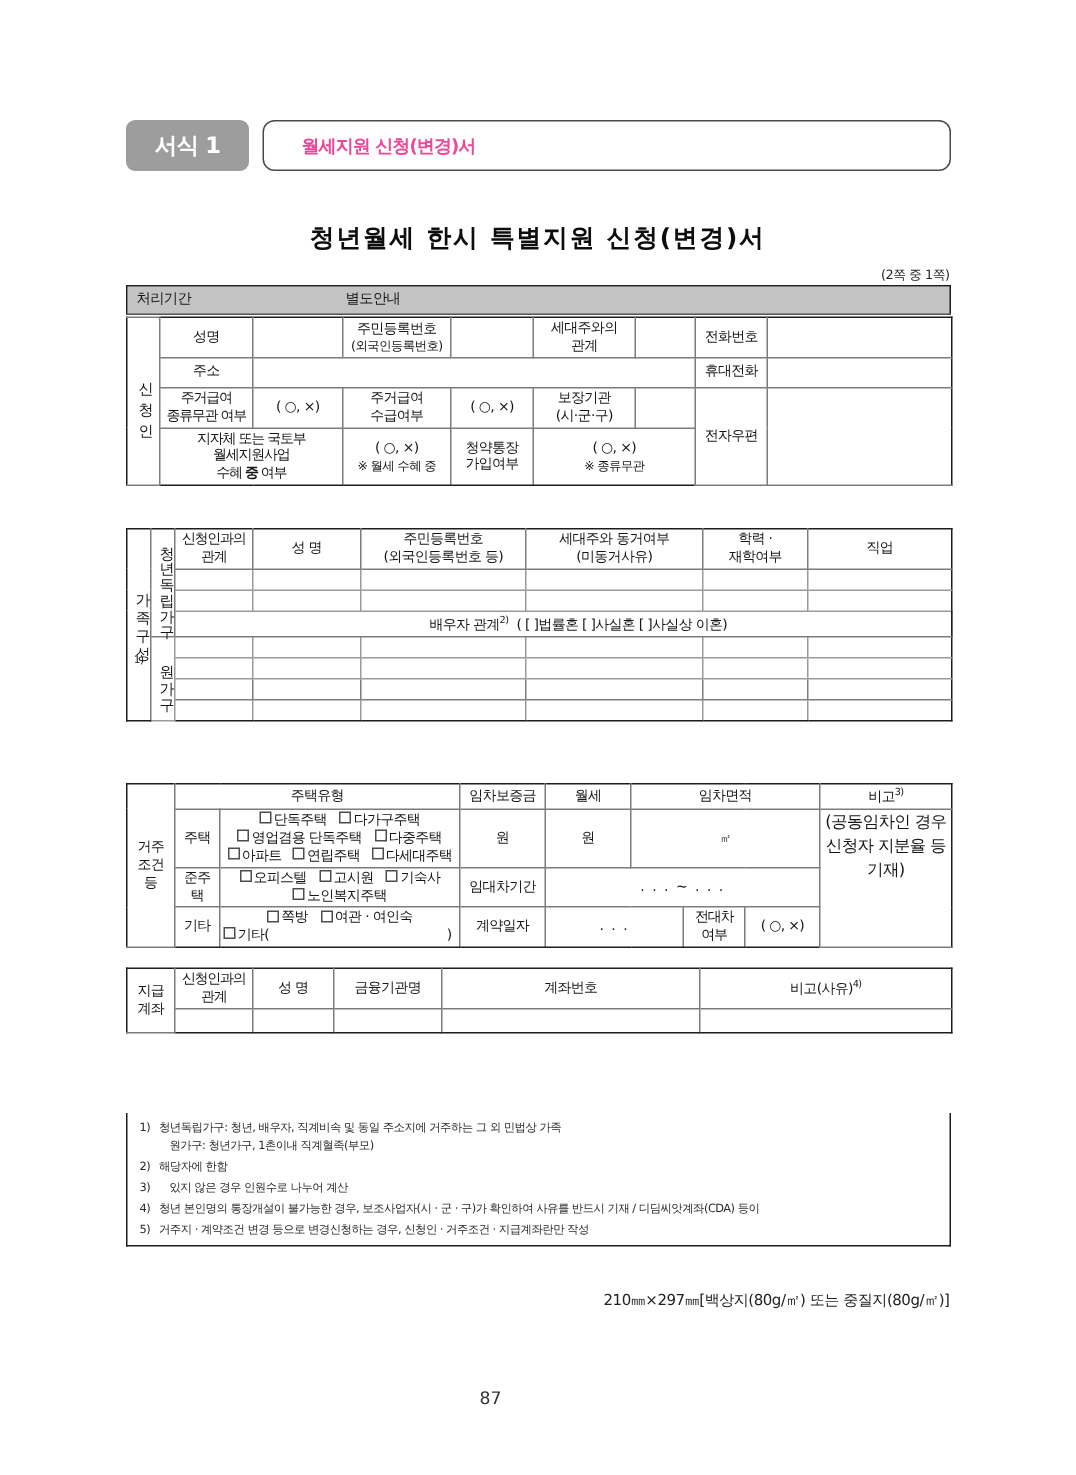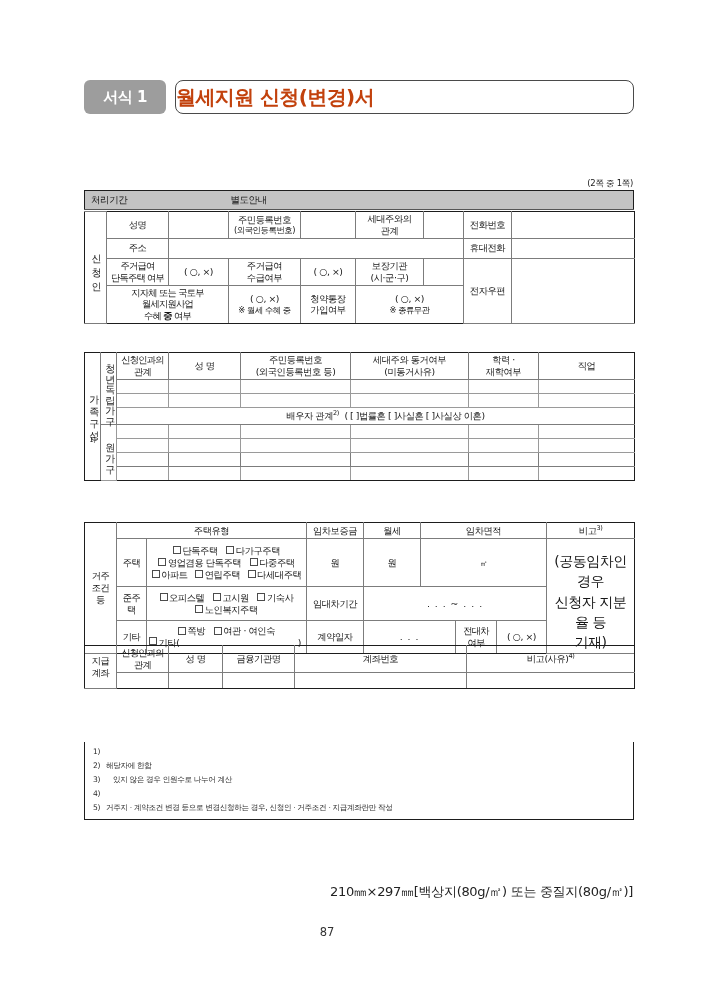--- a/index.html
+++ b/index.html
@@ -44,25 +44,25 @@
     justify-content: center;
     letter-spacing: -0.5px;
   }
   .form-title-box {
     flex: 1;
     margin-left: 9px;
     border: 1.3px solid #4a4a4a;
     border-radius: 8px;
     display: flex;
     align-items: center;
-    padding-left: 0;
-    font-size: 20px;
+    padding-left: 25px;
+    font-size: 12px;
     font-weight: bold;
     letter-spacing: -0.6px;
-    color: #c2410c;
+    color: #ec4899;
     box-sizing: border-box;
   }
 
   
   .doc-title {
     position: absolute;
     left: 0;
     top: 148px;
     width: 717px;
     text-align: center;
@@ -183,22 +183,22 @@
   .note-item {
     display: flex;
     margin-bottom: 2.5px;
   }
   .note-num { width: 13px; flex: none; }
   .note-txt { flex: 1; }
 
   .paper-spec {
     position: absolute;
     right: 84px;
-    top: 883px;
-    font-size: 13px;
+    top: 860px;
+    font-size: 10px;
     letter-spacing: -0.3px;
     color: #222;
   }
   .page-num {
     position: absolute;
     left: 0;
     top: 925px;
     width: 654px;
     text-align: center;
     font-size: 11.5px;
@@ -208,20 +208,21 @@
 </head>
 <body>
 
 <div class="page">
 
   <div class="form-header">
     <div class="form-badge">서식 1</div>
     <div class="form-title-box">월세지원 신청(변경)서</div>
   </div>
 
+  <div class="doc-title">청년월세 한시 특별지원 신청(변경)서</div>
   <div class="page-of">(2쪽 중 1쪽)</div>
 
   <table class="tbl" style="top:190px;padding-left:44px;">
     <tbody>
         <tr>
       <td class="grayband">
         <div class="band-inner">
           <span class="band-a">처리기간</span>
           <span class="band-b">별도안내</span>
         </div>
@@ -267,21 +268,21 @@
     <tr style="height:20px">
       <td>주소</td>
       <td class="blank" colspan="5"></td>
       <td>휴대전화</td>
       <td class="ol-right blank"></td>
     </tr>
 
     <tr style="height:23px">
       <td class="tight">
         <div>주거급여</div>
-        <div>단독주택 여부</div>
+        <div>종류무관 여부</div>
       </td>
       <td>( ○,  ×)</td>
       <td>
         <div>주거급여</div>
         <div>수급여부</div>
       </td>
       <td>( ○,  ×)</td>
       <td>
         <div>보장기관</div>
         <div>(시·군·구)</div>
@@ -467,21 +468,21 @@
       </td>
       <td class="alignr">
         <span>원</span>
       </td>
       <td class="alignr">
         <span>원</span>
       </td>
       <td class="alignr" colspan="3">
         <span style="font-size:7.5px">㎡</span>
       </td>
-      <td class="ol-right alignl" rowspan="3" style="vertical-align:top;padding-top:12px;font-size:14px;line-height:1.45">
+      <td class="ol-right alignl" rowspan="3" style="vertical-align:top;padding-top:0;font-size:11px;line-height:1.45">
         <div>(공동임차인 경우</div>
         <div>신청자 지분율 등</div>
         <div>기재)</div>
       </td>
     </tr>
 
     <tr style="height:26px">
       <td>준주택</td>
       <td class="alignl">
         <div class="chk">
@@ -557,35 +558,38 @@
     </tr>
   </tbody>
     </table>
 
 
 
   <div class="notes" style="top:742px;">
     <div class="note-item">
       <div class="note-num">1)</div>
       <div class="note-txt">
+        <div>청년독립가구: 청년, 배우자, 직계비속 및 동일 주소지에 거주하는 그 외 민법상 가족</div>
+        <div style="padding-left:7px">원가구: 청년가구, 1촌이내 직계혈족(부모)</div>
       </div>
     </div>
     <div class="note-item">
       <div class="note-num">2)</div>
       <div class="note-txt">해당자에 한함</div>
     </div>
     <div class="note-item">
       <div class="note-num">3)</div>
       <div class="note-txt">
         <div style="padding-left:7px">있지 않은 경우 인원수로 나누어 계산</div>
       </div>
     </div>
     <div class="note-item">
       <div class="note-num">4)</div>
       <div class="note-txt">
+        <div>청년 본인명의 통장개설이 불가능한 경우, 보조사업자(시 · 군 · 구)가 확인하여 사유를 반드시 기재 / 디딤씨앗계좌(CDA) 등이</div>
       </div>
     </div>
     <div class="note-item" style="margin-bottom:0">
       <div class="note-num">5)</div>
       <div class="note-txt">거주지 · 계약조건 변경 등으로 변경신청하는 경우, 신청인 · 거주조건 · 지급계좌란만 작성</div>
     </div>
   </div>
 
   <div class="paper-spec">210㎜×297㎜[백상지(80g/㎡) 또는 중질지(80g/㎡)]</div>
 

